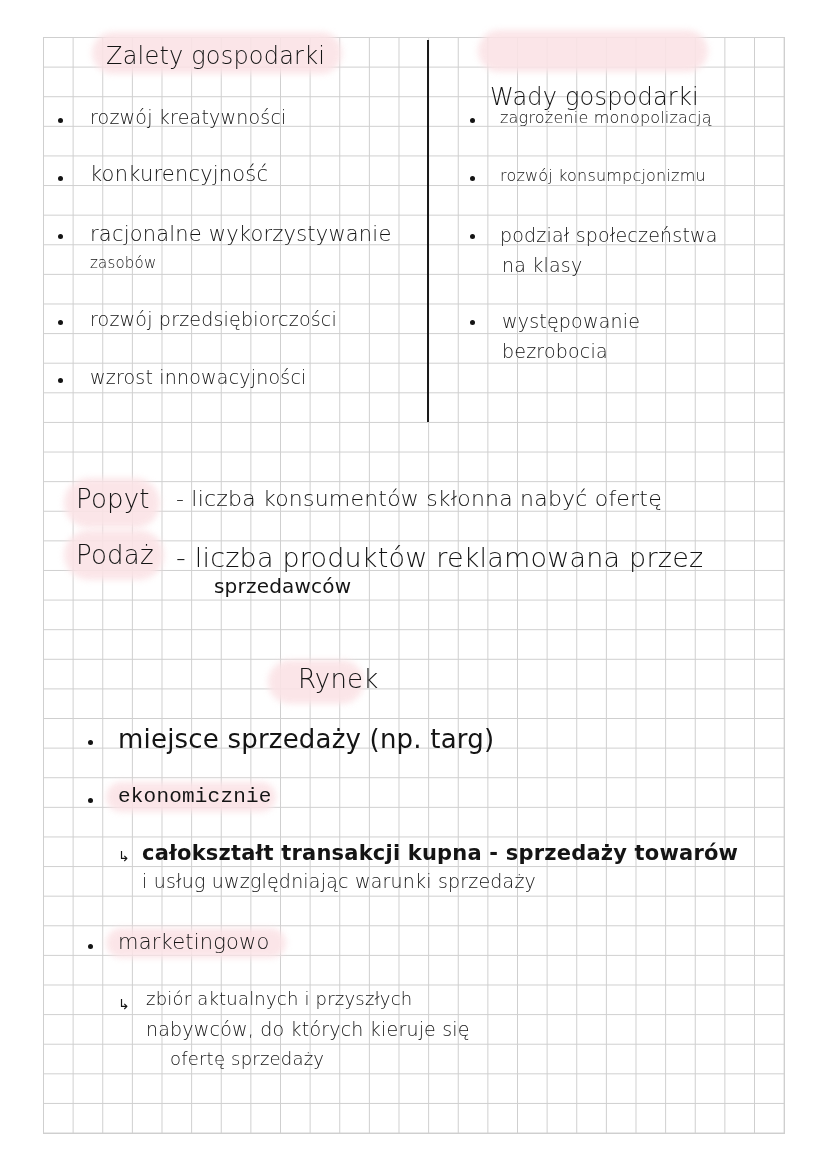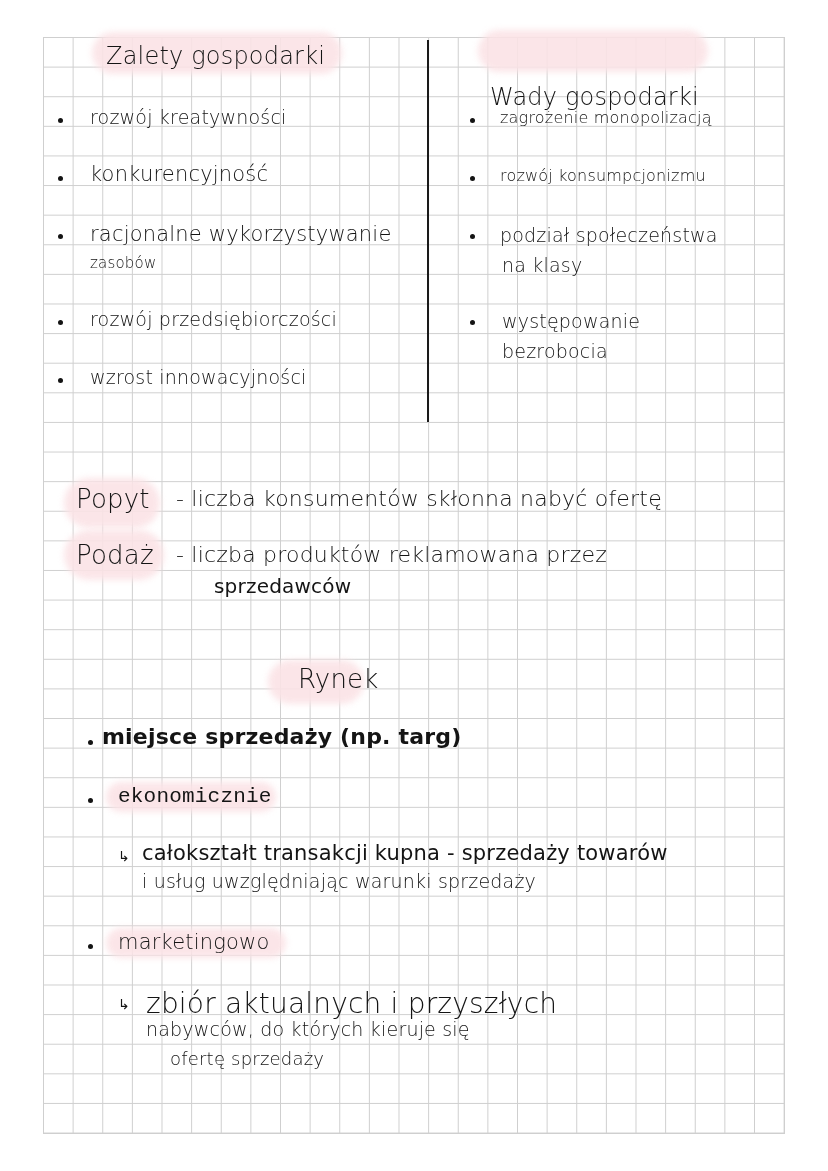--- a/index.html
+++ b/index.html
@@ -71,34 +71,34 @@
 <div class="t item" style="left:502px;top:256px;">na klasy</div>
 
 <div class="bullet" style="left:470px;top:320px;"></div>
 <div class="t item" style="left:502px;top:312px;">występowanie</div>
 <div class="t item" style="left:502px;top:342px;">bezrobocia</div>
 
 <div class="t big" style="left:76px;top:486px;">Popyt</div>
 <div class="t" style="left:176px;top:488px;font-size:22px;font-weight:300;">- liczba konsumentów skłonna nabyć ofertę</div>
 
 <div class="t big" style="left:76px;top:542px;">Podaż</div>
-<div class="t" style="left:176px;top:544px;font-size:22px;font-weight:300;">- liczba produktów reklamowana przez</div>
+<div class="t" style="left:176px;top:544px;font-size:27px;font-weight:300;">- liczba produktów reklamowana przez</div>
 <div class="t" style="left:214px;top:576px;font-size:20px;font-weight:400;">sprzedawców</div>
 
 <div class="t big" style="left:278px;top:666px;margin-left:20px;">Rynek</div>
 
 <div class="bullet" style="left:88px;top:740px;"></div>
-<div class="t" style="left:102px;top:726px;font-size:22px;font-weight:700;">miejsce sprzedaży (np. targ)</div>
+<div class="t" style="left:118px;top:726px;font-size:26px;font-weight:400;">miejsce sprzedaży (np. targ)</div>
 
 <div class="bullet" style="left:88px;top:798px;"></div>
 <div class="t mid" style="left:118px;top:786px;font-family:Liberation Mono, monospace;">ekonomicznie</div>
 
 <div class="arrow" style="left:118px;top:848px;">↳</div>
-<div class="t" style="left:142px;top:843px;font-size:21px;font-weight:400;">całokształt transakcji kupna - sprzedaży towarów</div>
+<div class="t" style="left:142px;top:843px;font-size:21px;font-weight:700;">całokształt transakcji kupna - sprzedaży towarów</div>
 <div class="t" style="left:142px;top:872px;font-size:19px;font-weight:300;">i usług uwzględniając warunki sprzedaży</div>
 
 <div class="bullet" style="left:88px;top:944px;"></div>
 <div class="t mid" style="left:118px;top:932px;">marketingowo</div>
 
 <div class="arrow" style="left:118px;top:996px;">↳</div>
-<div class="t" style="left:146px;top:990px;font-size:28px;font-weight:300;">zbiór aktualnych i przyszłych</div>
+<div class="t" style="left:146px;top:990px;font-size:18px;font-weight:300;">zbiór aktualnych i przyszłych</div>
 <div class="t" style="left:146px;top:1020px;font-size:19px;font-weight:300;">nabywców, do których kieruje się</div>
 <div class="t" style="left:146px;top:1050px;font-size:18px;font-weight:300;margin-left:24px;">ofertę sprzedaży</div>
 
 </body></html>

